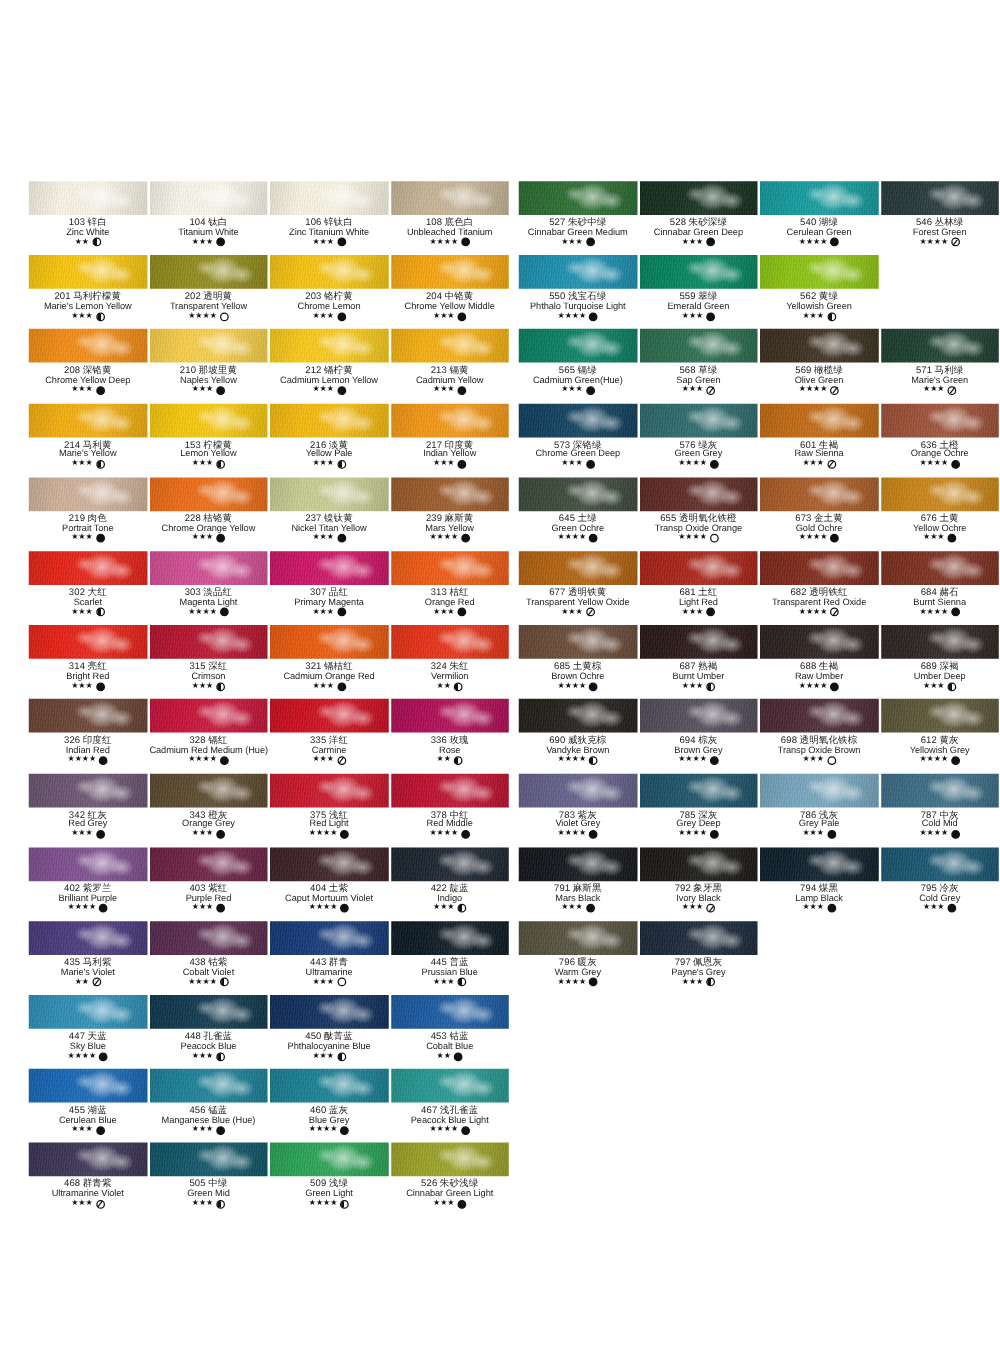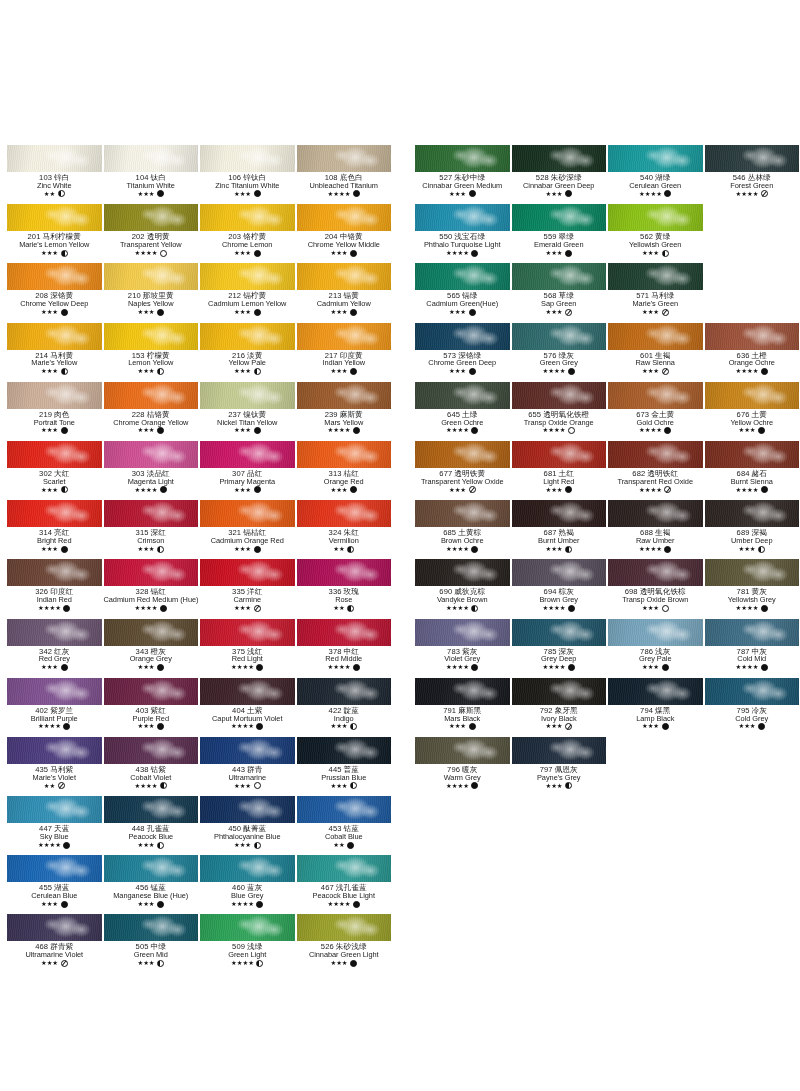--- a/index.html
+++ b/index.html
@@ -5,21 +5,21 @@
   html,body{margin:0;padding:0;}
   body{
     width:800px;height:1091px;background:#ffffff;
     font-family:"Liberation Sans","DejaVu Sans",sans-serif;
     -webkit-font-smoothing:antialiased;
     overflow:hidden;
   }
   #sheet{position:relative;width:800px;height:1091px;}
 
   .col{position:absolute;top:145px;width:386px;}
-  .col-left{left:6px;}
+  .col-left{left:22px;}
   .col-right{left:414px;}
 
   .row{display:flex;width:386px;height:59.2px;}
 
   .cell{width:96.5px;box-sizing:border-box;padding:0 1px;}
   .cell.empty{visibility:hidden;}
 
   .swatch{
     width:94.5px;height:27px;
     background-size:100% 100%;
@@ -824,20 +824,31 @@
           <div class="label">
             <div class="l-cn"><span class="num">568</span><span>草绿</span></div>
             <div class="l-en">Sap Green</div>
             <div class="l-sym">
               <span class="star">★★★</span>
               <span class="op op-slash"></span>
             </div>
           </div>
         </div>
         <div class="cell">
+          <div class="swatch" style="background: rgb(60, 48, 32);"></div>
+          <div class="label">
+            <div class="l-cn"><span class="num">569</span><span>橄榄绿</span></div>
+            <div class="l-en">Olive Green</div>
+            <div class="l-sym">
+              <span class="star">★★★★</span>
+              <span class="op op-slash"></span>
+            </div>
+          </div>
+        </div>
+        <div class="cell">
           <div class="swatch" style="background: rgb(30, 64, 48);"></div>
           <div class="label">
             <div class="l-cn"><span class="num">571</span><span>马利绿</span></div>
             <div class="l-en">Marie's Green</div>
             <div class="l-sym">
               <span class="star">★★★</span>
               <span class="op op-slash"></span>
             </div>
           </div>
         </div>
@@ -1056,21 +1067,21 @@
             <div class="l-en">Transp Oxide Brown</div>
             <div class="l-sym">
               <span class="star">★★★</span>
               <span class="op op-open"></span>
             </div>
           </div>
         </div>
         <div class="cell">
           <div class="swatch" style="background: rgb(92, 86, 56);"></div>
           <div class="label">
-            <div class="l-cn"><span class="num">781</span><span>黄灰</span></div>
+            <div class="l-cn"><span class="num">612</span><span>黄灰</span></div>
             <div class="l-en">Yellowish Grey</div>
             <div class="l-sym">
               <span class="star">★★★★</span>
               <span class="op op-full"></span>
             </div>
           </div>
         </div>
       </div>
       <div class="row">
         <div class="cell">

